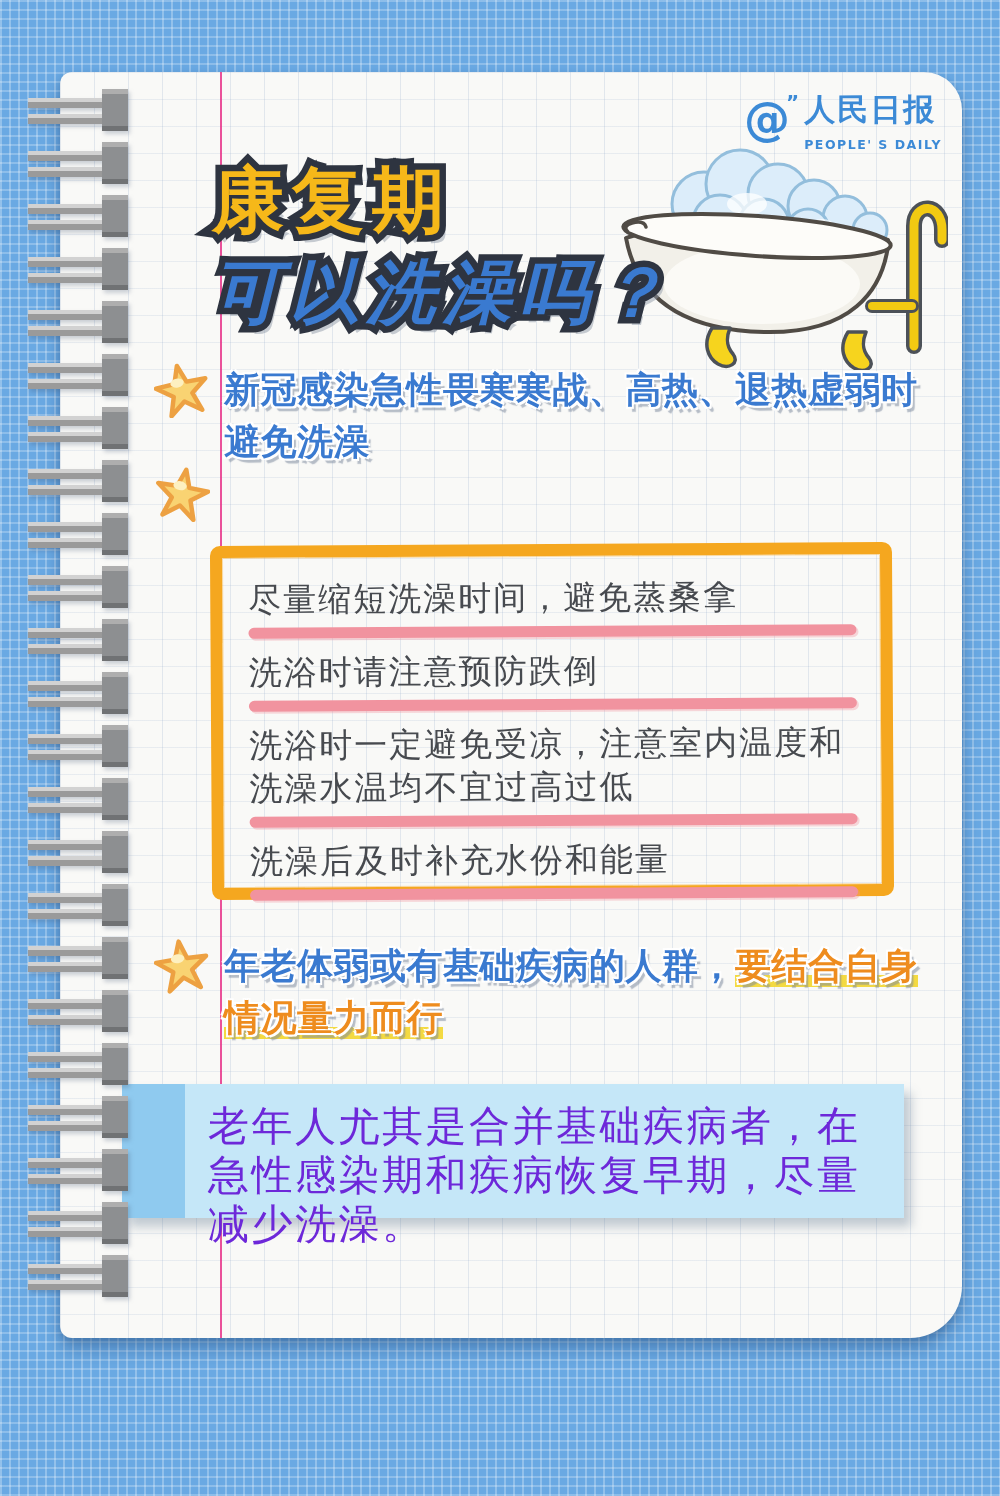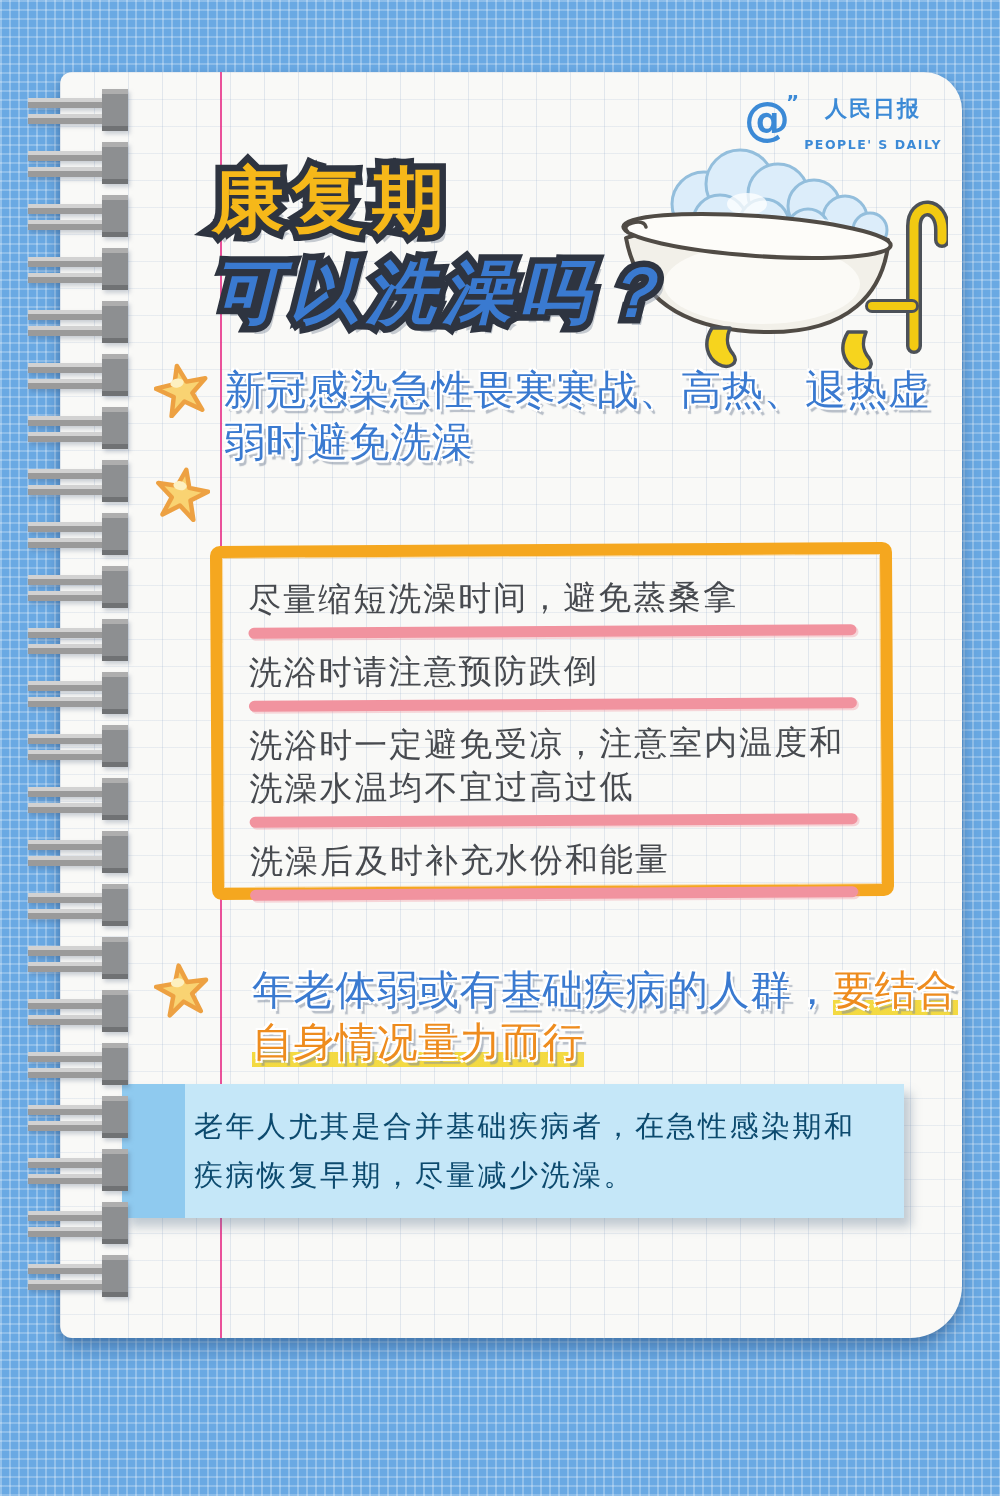--- a/index.html
+++ b/index.html
@@ -45,21 +45,21 @@
   .brand {
     position:absolute; right:20px; top:22px; z-index:4;
     display:flex; align-items:flex-start; color:#3c8ad6;
   }
   .brand .at {
     font-size:46px; font-weight:bold; line-height:46px; margin-right:4px;
     transform:translateY(2px);
   }
   .brand .wave { font-size:20px; font-weight:bold; letter-spacing:-3px; transform:translate(-8px,-4px); display:inline-block; }
   .brand .names { display:flex; flex-direction:column; }
-  .brand .cn { font-size:22px; font-weight:bold; letter-spacing:2px; line-height:30px;text-align:center; }
+  .brand .cn { font-size:31px; font-weight:bold; letter-spacing:2px; line-height:30px; }
   .brand .en { font-size:12.5px; font-weight:bold; letter-spacing:1.5px; line-height:15px;margin-top:13px; }
 
   
   .title-block { position:absolute; left:152px; top:80px; z-index:3; }
   .t-line { position:relative; display:block; font-weight:bold; white-space:nowrap; }
   .t-line .stroke, .t-line .fill { letter-spacing:8px; }
   .t-line .stroke {
     position:absolute; left:0; top:0;
     -webkit-text-stroke:13px #2e3440; color:#2e3440;
     text-shadow:6px 8px 0 rgba(145,155,170,.5);
@@ -70,28 +70,28 @@
   .t2 { font-size:69px; line-height:84px; margin-top:2px;font-style:italic; }
   .t2 .fill { color:#3a7ad0; }
 
   
   .tub { position:absolute; left:552px; top:74px; z-index:2; }
 
   
   .bullet { position:absolute; left:94px; display:flex; align-items:flex-start; z-index:3; }
   .star { flex:0 0 auto; width:56px; height:56px; margin:-2px 14px 0 0; }
   .b-text {
-    width:712px; font-size:41px; font-weight:normal; line-height:52px;
+    width:712px; font-size:36px; font-weight:bold; line-height:52px;
     letter-spacing:.5px; color:#3a7ad0;
     text-shadow:-2px -2px 0 #fff, 2px -2px 0 #fff, -2px 2px 0 #fff, 2px 2px 0 #fff,
                 4px 5px 1px rgba(125,138,158,.55);
   }
   .bullet-1 { top:292px; }
   .bullet-2 { top:396px; }
-  .bullet-3 { top:892px;gap:28px; }
+  .bullet-3 { top:868px; }
   .b-orange { color:#ee8c1e;
     background-image:linear-gradient(to bottom, transparent 66%, rgba(243,216,56,.95) 66% 94%, transparent 94%);
     padding-bottom:4px;
   }
 
   
   .tips-box {
     position:absolute; left:151px; top:472px; width:682px; height:354px; z-index:3;
     border:12px solid #f5a71f; border-radius:10px;
     padding:20px 10px 12px 26px;
@@ -110,23 +110,23 @@
   }
 
   
   .note-box {
     position:absolute; left:62px; top:1012px; width:782px; height:134px; z-index:3;
     background:#c5e7f8; display:flex;
     box-shadow:7px 9px 10px rgba(90,115,140,.35);
   }
   .note-strip { flex:0 0 63px; background:#8fcaef; }
   .note-text {
-    flex:1; padding:18px 18px 0 9px;
-    font-size:29px; line-height:49px; letter-spacing:2.5px;
-    color:#0c4a6e; font-weight:500;
+    flex:1; padding:18px 18px 0 23px;
+    font-size:41px; line-height:49px; letter-spacing:2.5px;
+    color:#6d28d9; font-weight:500;
   }
 </style>
 </head>
 <body>
 
 <div class="page">
   <div class="margin-line"></div>
 
   <div class="brand">
     <span class="at">@</span>

